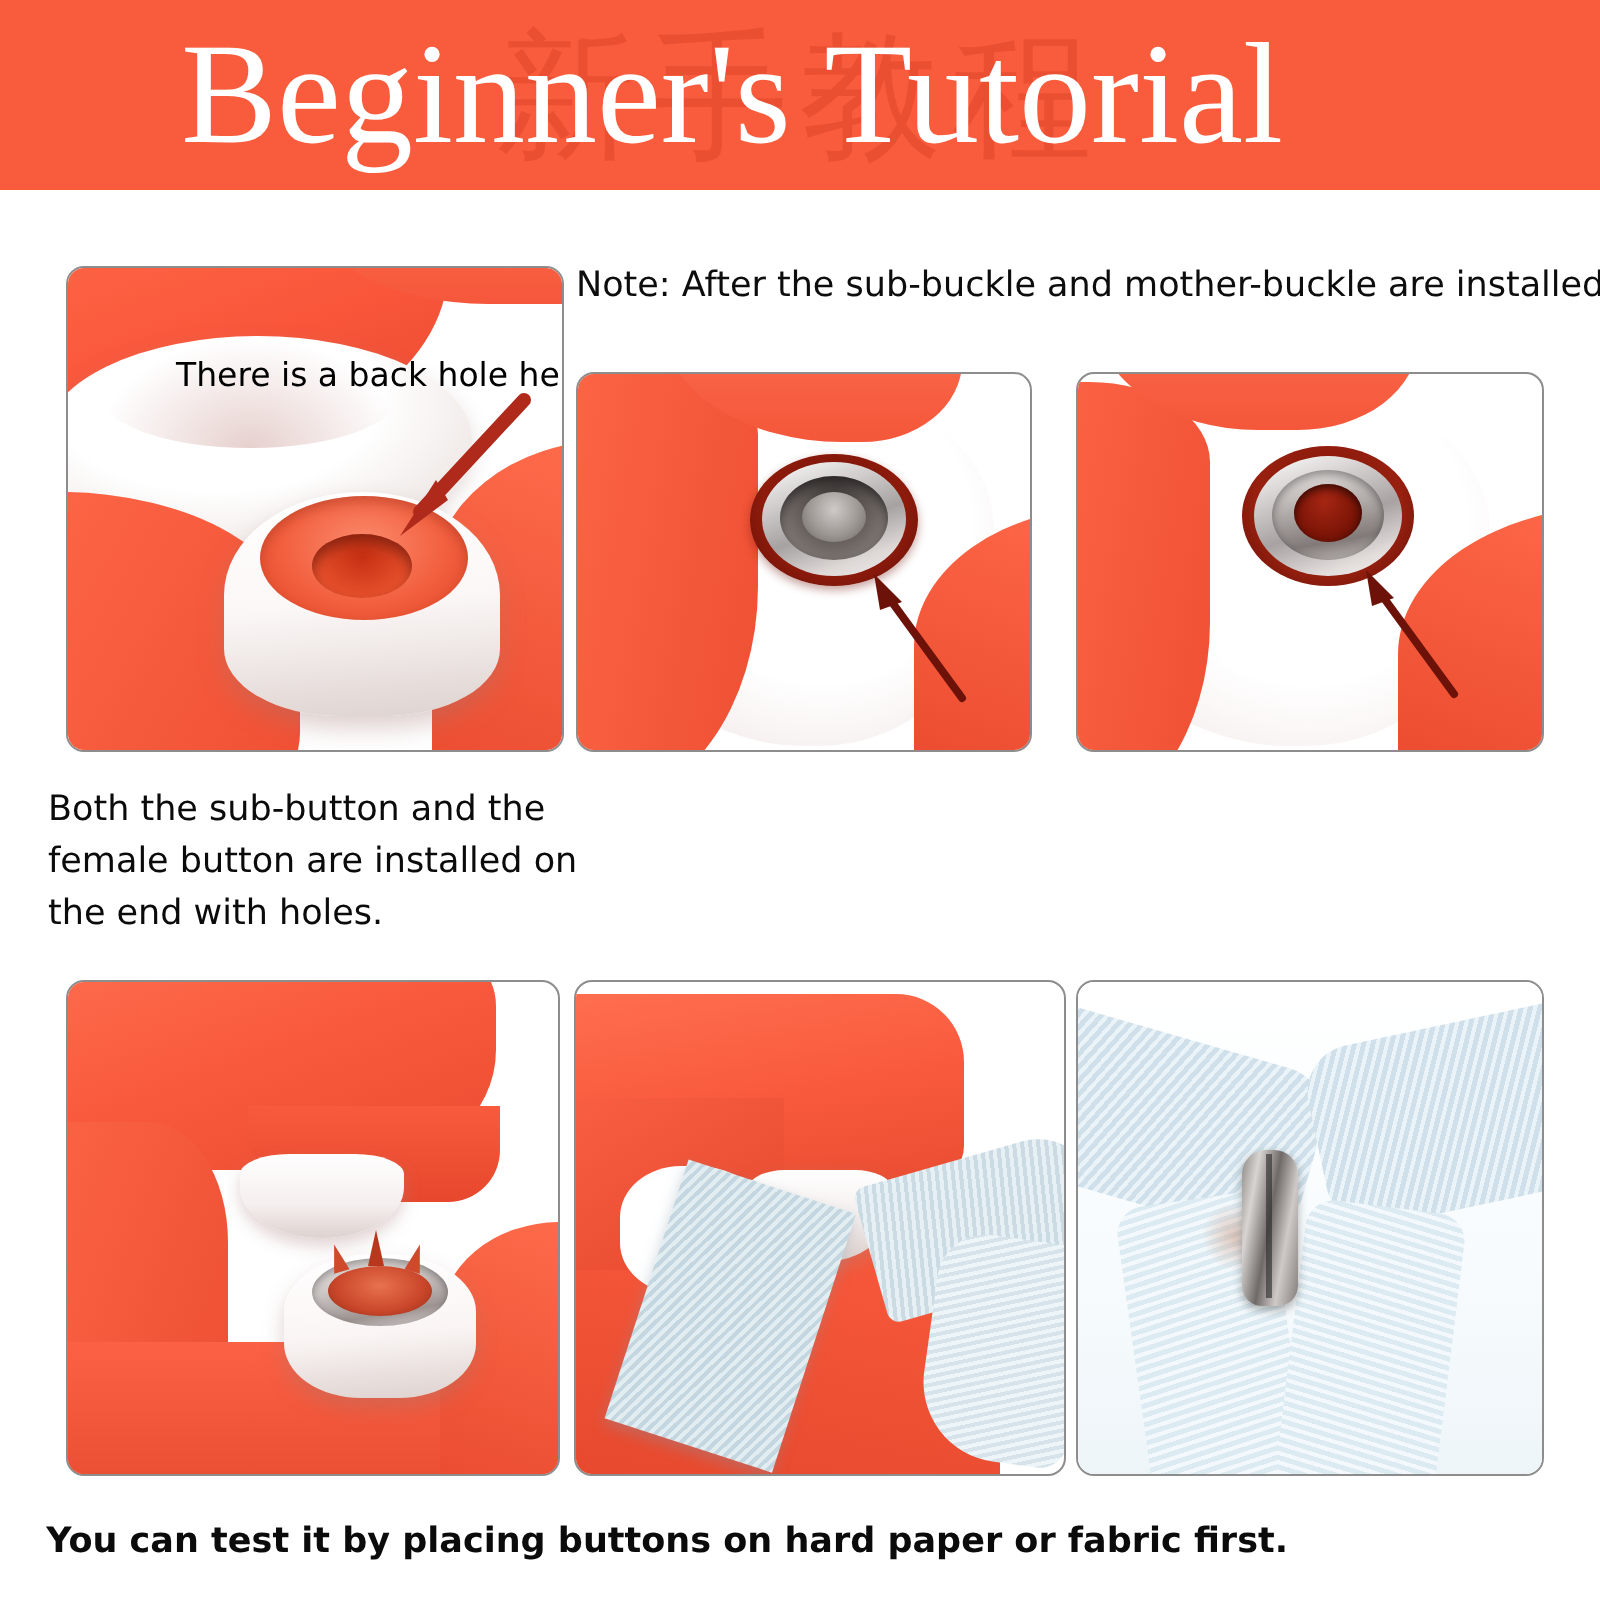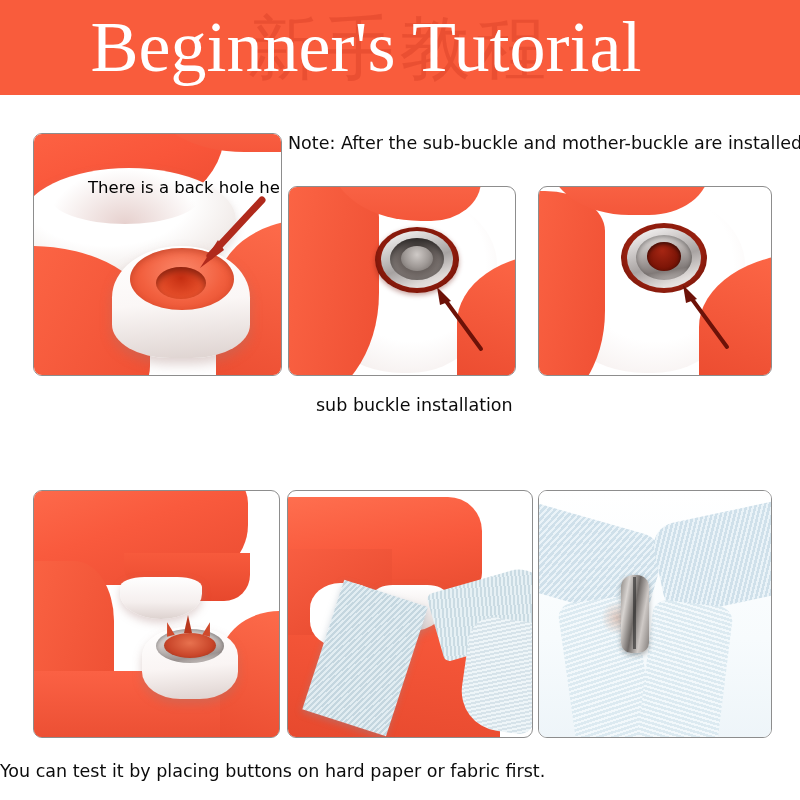--- a/index.html
+++ b/index.html
@@ -384,21 +384,21 @@
     position:absolute;
     color:#0b0b0b;
     font-family:"DejaVu Sans", sans-serif;
     font-size:17.5px;
     line-height:26px;
   }
   #cap1 { left: 24px; top: 392px; width: 276px; }
   #cap2 { left: 316px; top: 392px; width: 230px; }
   #cap3 { left: 553px; top: 392px; width: 240px; }
   #cap-bottom {
-    left: 0px; top: 758px; width: 644px; text-align:left;
+    left: 0px; top: 758px; width: 644px; text-align:right;font-weight:bold;
   }
 </style>
 </head>
 <body>
 
 <div id="page">
 
   <div class="header">
     <div class="header-watermark">新手教程</div>
     <div class="header-title">Beginner's Tutorial</div>
@@ -498,16 +498,16 @@
       <div class="p6-strap p6-left-arm"></div>
       <div class="p6-strap p6-right-arm"></div>
       <div class="p6-strap p6-left-down"></div>
       <div class="p6-strap p6-right-down"></div>
       <div class="p6-snap-glow"></div>
       <div class="p6-snap"></div>
       <div class="p6-snap-split"></div>
     </div>
   </div>
 
-  <div class="caption" id="cap2">sub buckle installation</div>
+  <div class="caption" id="cap1">Both the sub-button and the female button are installed on the end with holes.</div>
   <div class="caption" id="cap-bottom">You can test it by placing buttons on hard paper or fabric first.</div>
 
 </div>
 
 </body></html>

